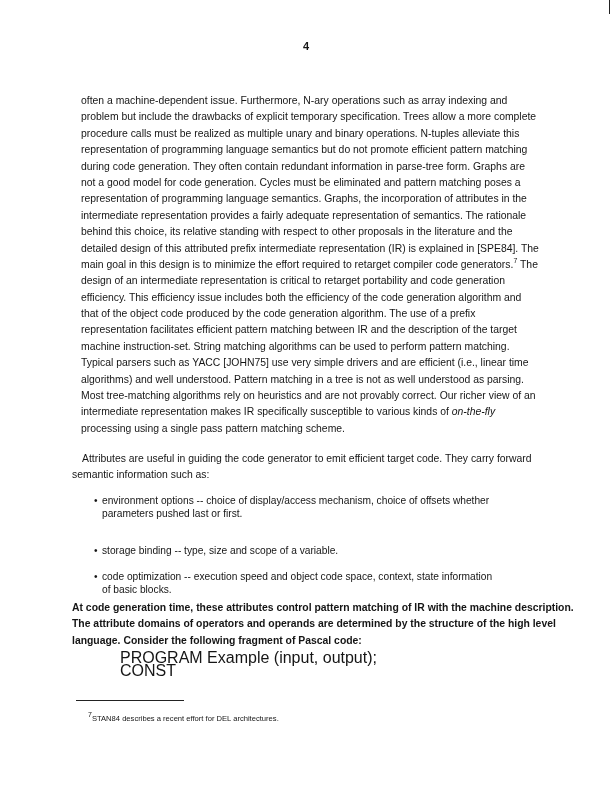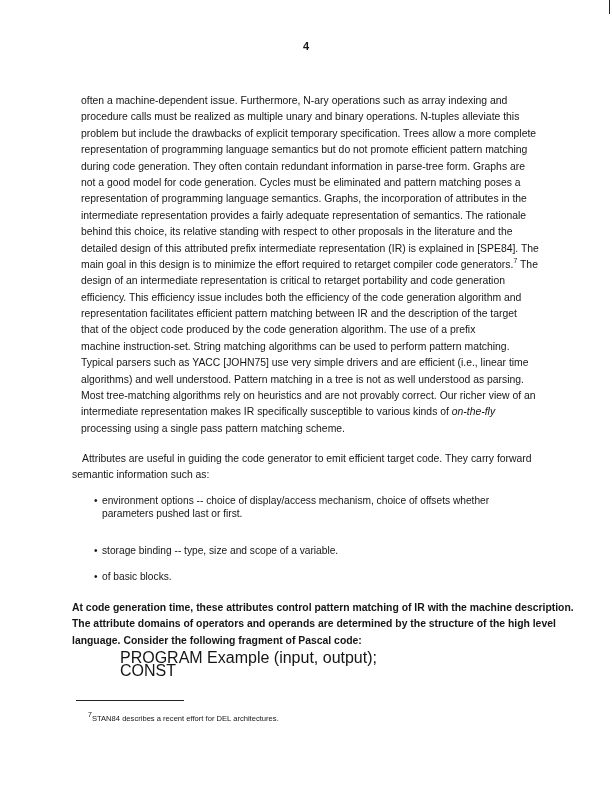--- a/index.html
+++ b/index.html
@@ -29,34 +29,34 @@
 </style>
 </head>
 <body>
 
 <div class="edge-mark"></div>
 
 <div class="page-num">4</div>
 
 <div class="body-text">
   <span class="line">often a machine-dependent issue.  Furthermore, N-ary operations such as array indexing and</span>
+  <span class="line">problem but include the drawbacks of explicit temporary specification.  Trees allow a more complete</span>
   <span class="line">procedure calls must be realized as multiple unary and binary operations.  N-tuples alleviate this</span>
-  <span class="line">problem but include the drawbacks of explicit temporary specification.  Trees allow a more complete</span>
   <span class="line">representation of programming language semantics but do not promote efficient pattern matching</span>
   <span class="line">during code generation.  They often contain redundant information in parse-tree form.  Graphs are</span>
   <span class="line">not a good model for code generation.  Cycles must be eliminated and pattern matching poses a</span>
   <span class="line">representation of programming language semantics.  Graphs, the incorporation of attributes in the</span>
   <span class="line">intermediate representation provides a fairly adequate representation of semantics.  The rationale</span>
   <span class="line">behind this choice, its relative standing with respect to other proposals in the literature and the</span>
   <span class="line">detailed design of this attributed prefix intermediate representation (IR) is explained in [SPE84].  The</span>
   <span class="line"><span>main goal in this design is to minimize the effort required to retarget compiler code generators.</span><sup class="ref">7</sup><span>  The</span></span>
   <span class="line">design of an intermediate representation is critical to retarget portability and code generation</span>
   <span class="line">efficiency.  This efficiency issue includes both the efficiency of the code generation algorithm and</span>
+  <span class="line">that of the object code produced by the code generation algorithm.  The use of a prefix</span>
   <span class="line">representation facilitates efficient pattern matching between IR and the description of the target</span>
-  <span class="line">that of the object code produced by the code generation algorithm.  The use of a prefix</span>
   <span class="line">machine instruction-set.  String matching algorithms can be used to perform pattern matching.</span>
   <span class="line">Typical parsers such as YACC [JOHN75] use very simple drivers and are efficient (i.e., linear time</span>
   <span class="line">algorithms) and well understood.  Pattern matching in a tree is not as well understood as parsing.</span>
   <span class="line">Most tree-matching algorithms rely on heuristics and are not provably correct.  Our richer view of an</span>
   <span class="line"><span>intermediate representation makes IR specifically susceptible to various kinds of </span><em>on-the-fly</em></span>
   <span class="line">processing using a single pass pattern matching scheme.</span>
 </div>
 
 <div class="para2">
   <span class="line indent">Attributes are useful in guiding the code generator to emit efficient target code.  They carry forward</span>
@@ -68,20 +68,21 @@
     <span class="dot">•</span>
     <span class="line" style="height:13.4px">environment options -- choice of display/access mechanism, choice of offsets whether</span>
     <span class="line" style="height:13.4px">parameters pushed last or first.</span>
   </div>
   <div class="bullet b2">
     <span class="dot">•</span>
     <span class="line" style="height:13.4px">storage binding -- type, size and scope of a variable.</span>
   </div>
   <div class="bullet b3">
     <span class="dot">•</span>
+    <span class="line" style="height:13.4px">code optimization -- execution speed and object code space, context, state information</span>
     <span class="line" style="height:13.4px">of basic blocks.</span>
   </div>
 </div>
 
 <div class="para3">
   <span class="line">At code generation time, these attributes control pattern matching of IR with the machine description.</span>
   <span class="line">The attribute domains of operators and operands are determined by the structure of the high level</span>
   <span class="line">language.  Consider the following fragment of Pascal code:</span>
 </div>
 

